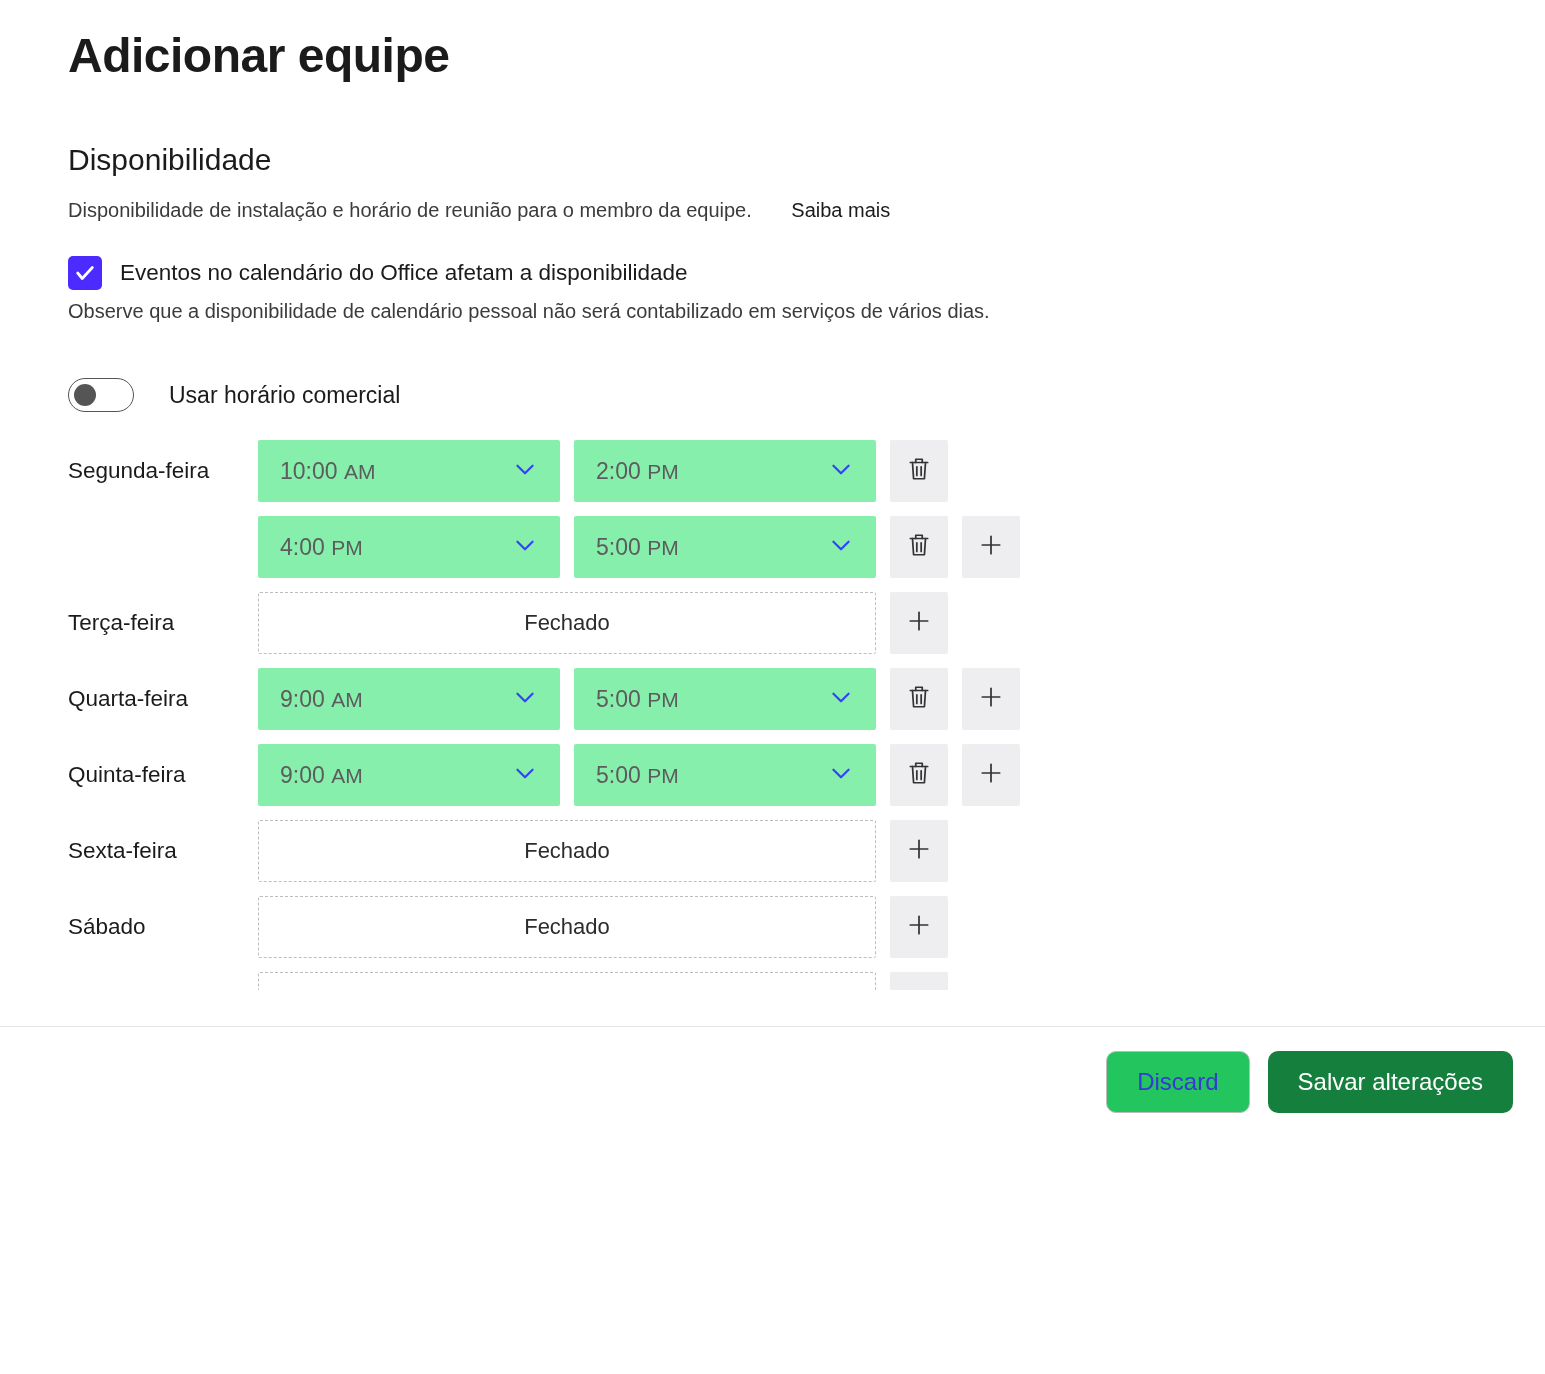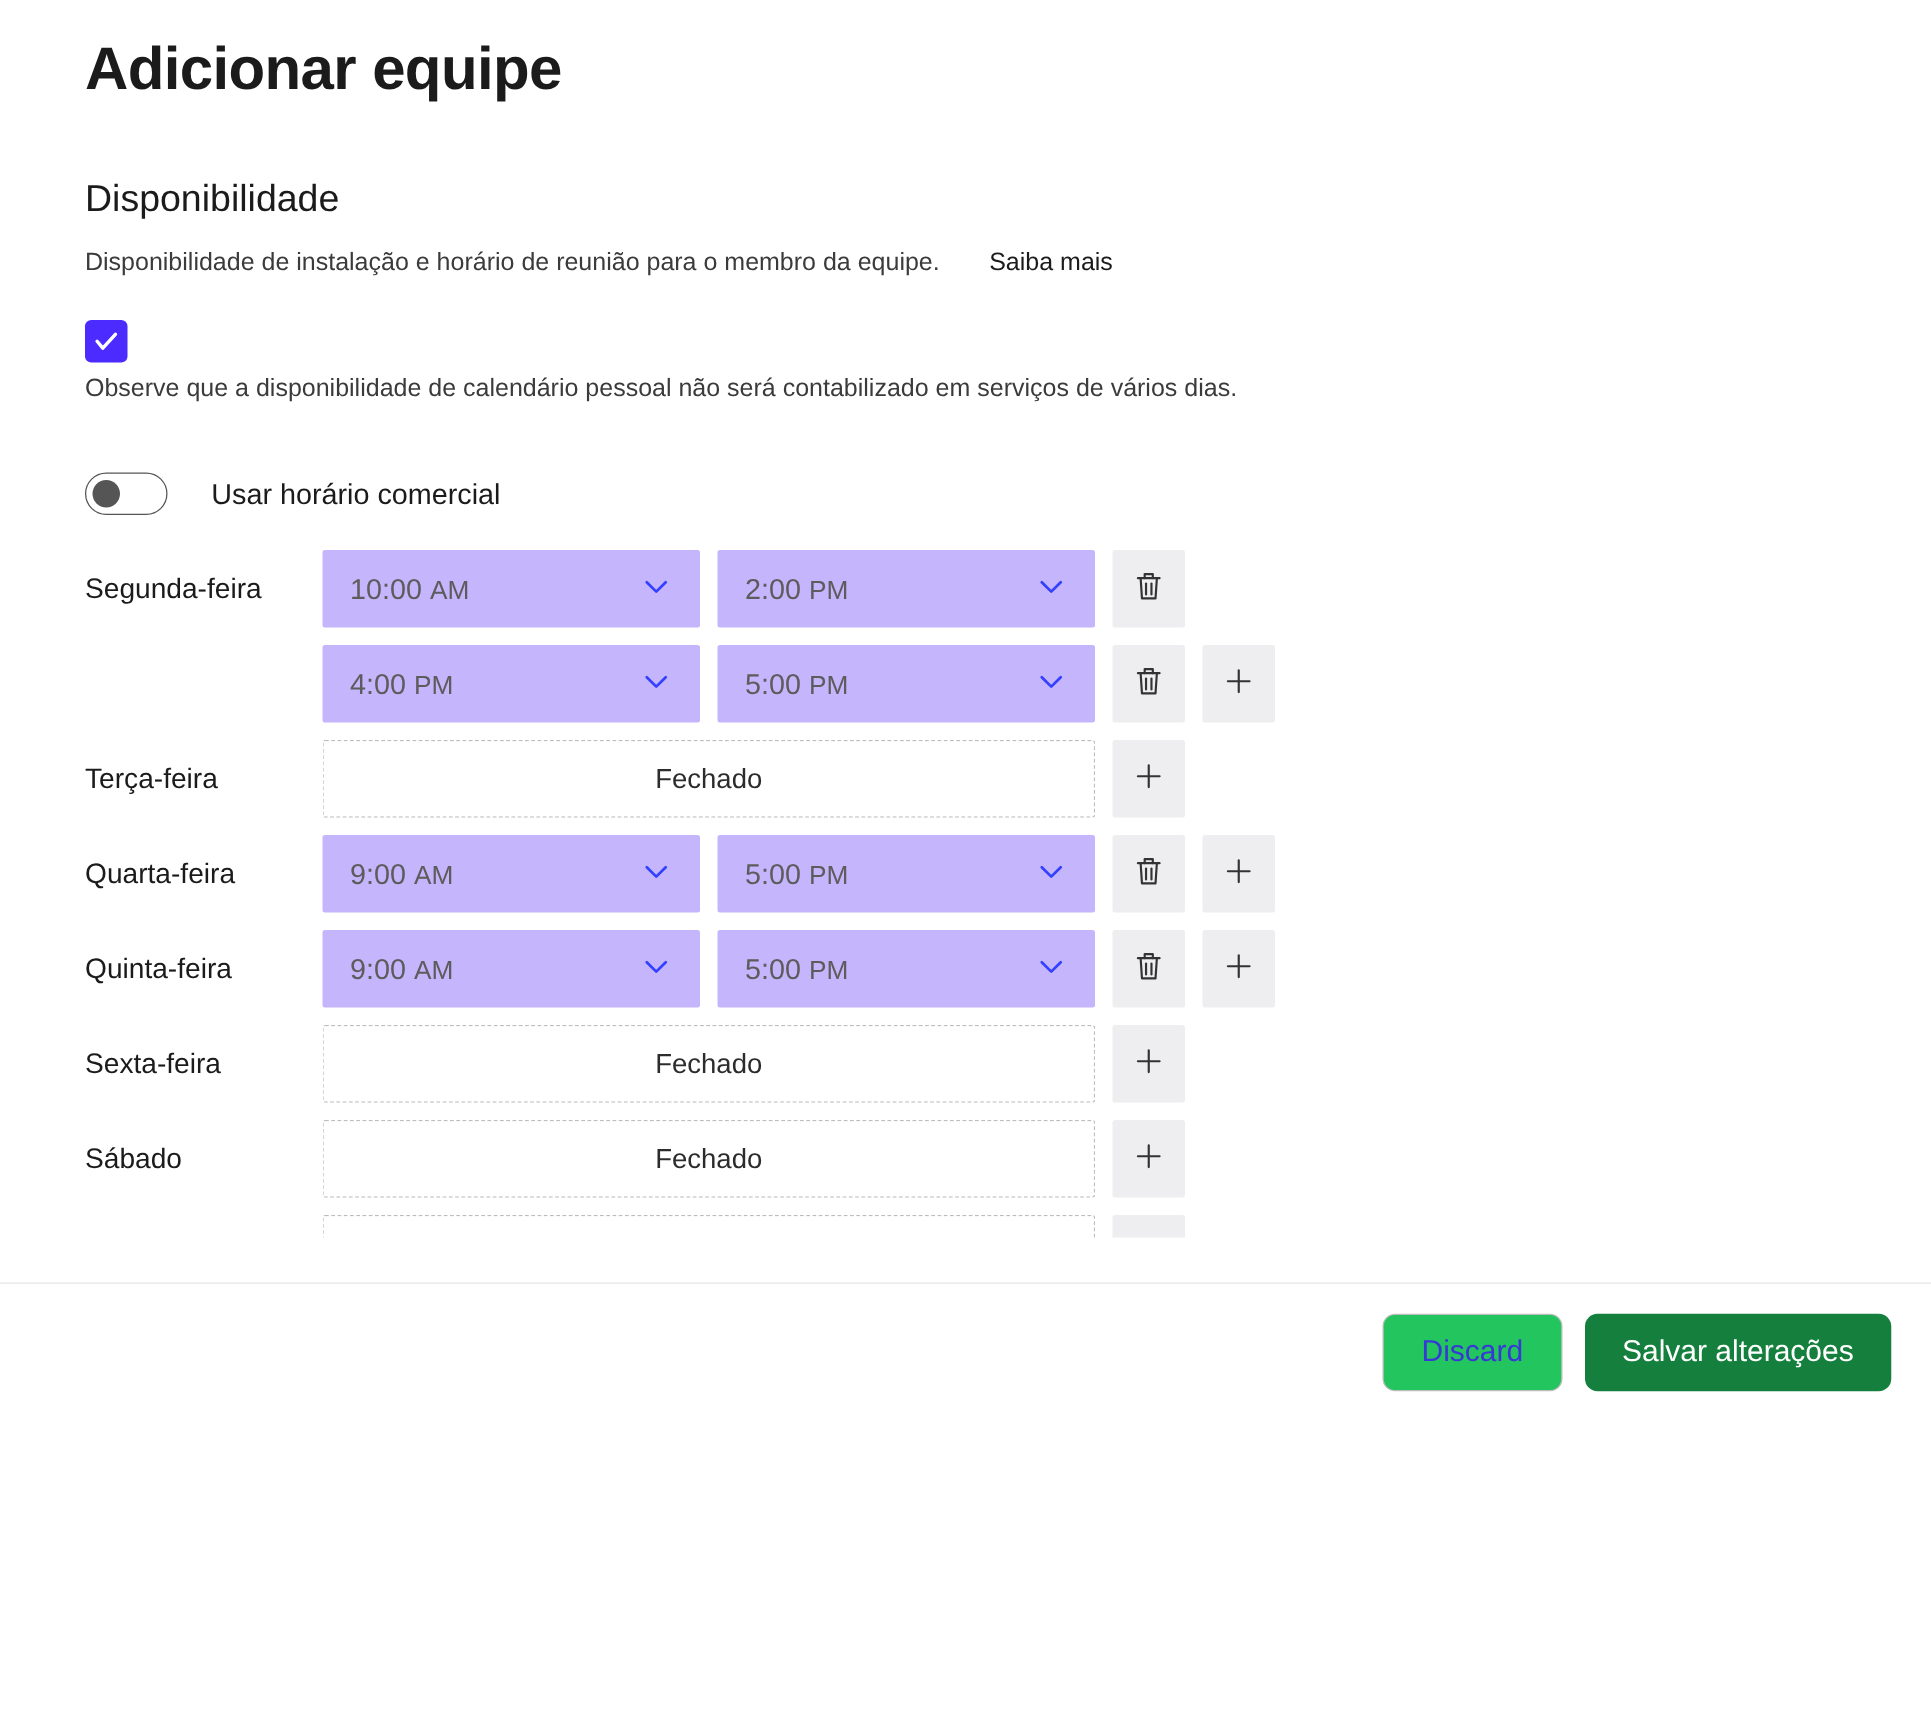--- a/index.html
+++ b/index.html
@@ -119,21 +119,21 @@
       gap: 14px;
     }
     .slot-line {
       display: flex;
       align-items: center;
       gap: 14px;
     }
     .time-select {
       width: 302px;
       height: 62px;
-      background: #c4b5fd;
+      background: #86efac;
       display: flex;
       align-items: center;
       justify-content: space-between;
       padding: 0 22px;
       border-radius: 2px;
     }
     .time-value {
       font-size: 23px;
       color: #5c5c5c;
     }
@@ -208,20 +208,21 @@
     <span>Disponibilidade de instalação e horário de reunião para o membro da equipe.</span>
     <span class="learn-more">Saiba mais</span>
   </p>
 
   <div class="checkbox-row">
     <div class="checkbox">
       <svg viewBox="0 0 24 24" fill="none" stroke="currentColor" stroke-width="3" stroke-linecap="round" stroke-linejoin="round">
           <polyline points="4 12 9 18 20 6"></polyline>
         </svg>
     </div>
+    <span class="checkbox-label">Eventos no calendário do Office afetam a disponibilidade</span>
   </div>
   <p class="note-text">Observe que a disponibilidade de calendário pessoal não será contabilizado em serviços de vários dias.</p>
 
   <div class="toggle-row">
     <div class="toggle"></div>
     <span class="toggle-label">Usar horário comercial</span>
   </div>
 
   <div class="schedule" id="schedule">
       <div class="day-row">

